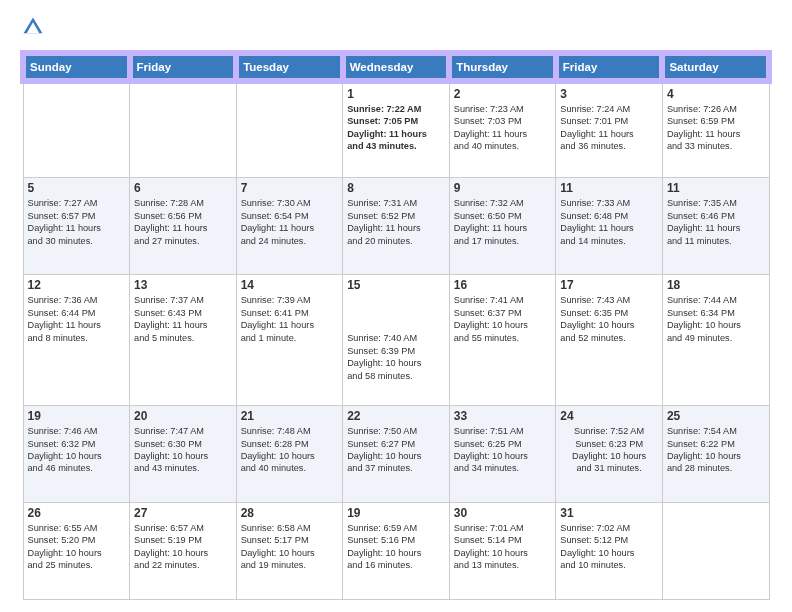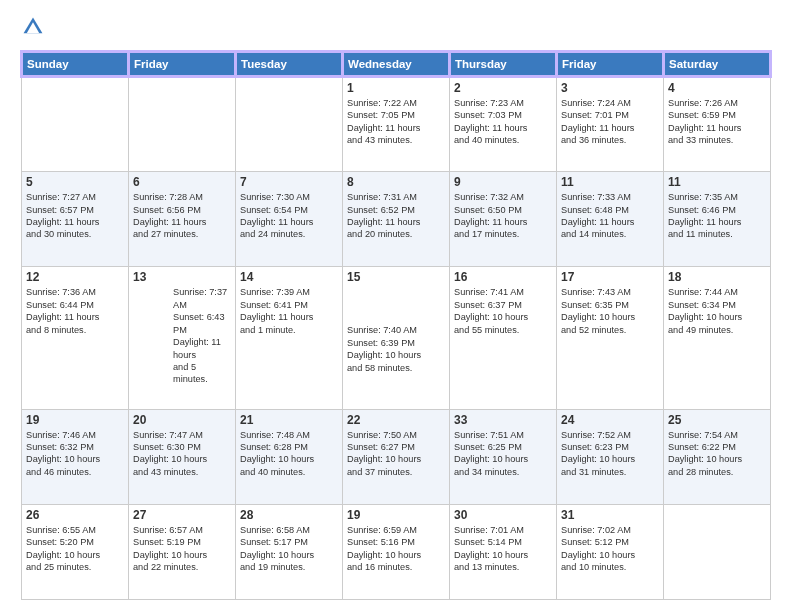--- a/index.html
+++ b/index.html
@@ -59,21 +59,21 @@
       border-collapse: collapse;
       width: 100%;
       table-layout: fixed;
     }
     .calendar th {
       background: #3a7abf;
       color: #fff;
       font-size: 11.5px;
       font-weight: bold;
       padding: 5px 4px;
-      border: 3px solid #c4b5fd;
+      border: 6px solid #c4b5fd;
       text-align: left;
     }
     .calendar td {
       border: 1px solid #ccc;
       vertical-align: top;
       padding: 3px 4px;
       height: 82px;
       background: #fff;
     }
     .calendar tr:nth-child(even) td {
@@ -138,21 +138,21 @@
           <th>Saturday</th>
         </tr>
     </thead>
     <tbody id="cal-body">
         <tr class="row-odd">
           <td class="empty"></td>
           <td class="empty"></td>
           <td class="empty"></td>
           <td>
             <div class="day-num">1</div>
-            <div class="day-info" style="white-space: pre-line;">Sunrise: 7:22 AM
+            <div class="day-info" style="white-space: pre-line; font-weight: bold;">Sunrise: 7:22 AM
 Sunset: 7:05 PM
 Daylight: 11 hours
 and 43 minutes.</div>
           </td>
           <td>
             <div class="day-num">2</div>
             <div class="day-info" style="white-space: pre-line;">Sunrise: 7:23 AM
 Sunset: 7:03 PM
 Daylight: 11 hours
 and 40 minutes.</div>
@@ -226,21 +226,21 @@
         <tr class="row-odd">
           <td>
             <div class="day-num">12</div>
             <div class="day-info" style="white-space: pre-line;">Sunrise: 7:36 AM
 Sunset: 6:44 PM
 Daylight: 11 hours
 and 8 minutes.</div>
           </td>
           <td>
             <div class="day-num">13</div>
-            <div class="day-info" style="white-space: pre-line; margin-left: 40px;">Sunrise: 7:37 AM
+            <div class="day-info" style="white-space: pre-line;">Sunrise: 7:37 AM
 Sunset: 6:43 PM
 Daylight: 11 hours
 and 5 minutes.</div>
           </td>
           <td>
             <div class="day-num">14</div>
             <div class="day-info" style="white-space: pre-line;">Sunrise: 7:39 AM
 Sunset: 6:41 PM
 Daylight: 11 hours
 and 1 minute.</div>
@@ -305,21 +305,21 @@
           </td>
           <td>
             <div class="day-num">33</div>
             <div class="day-info" style="white-space: pre-line;">Sunrise: 7:51 AM
 Sunset: 6:25 PM
 Daylight: 10 hours
 and 34 minutes.</div>
           </td>
           <td>
             <div class="day-num">24</div>
-            <div class="day-info" style="white-space: pre-line;">Sunrise: 7:52 AM
+            <div class="day-info" style="white-space: pre-line; text-align: center;">Sunrise: 7:52 AM
 Sunset: 6:23 PM
 Daylight: 10 hours
 and 31 minutes.</div>
           </td>
           <td>
             <div class="day-num">25</div>
             <div class="day-info" style="white-space: pre-line;">Sunrise: 7:54 AM
 Sunset: 6:22 PM
 Daylight: 10 hours
 and 28 minutes.</div>

